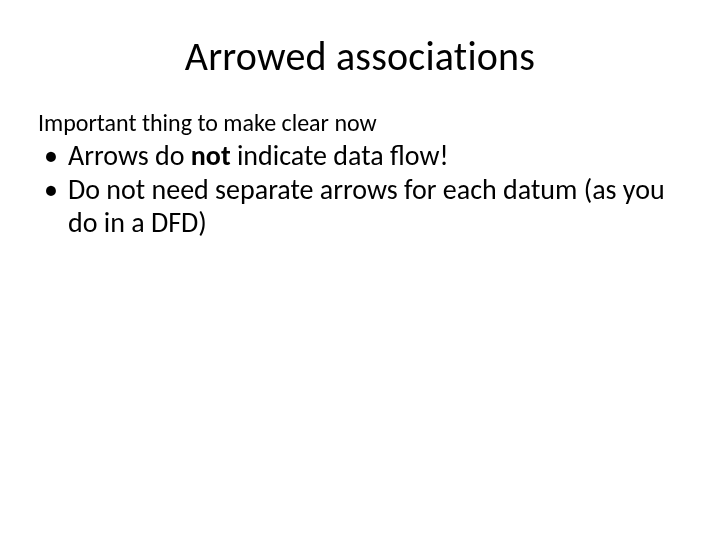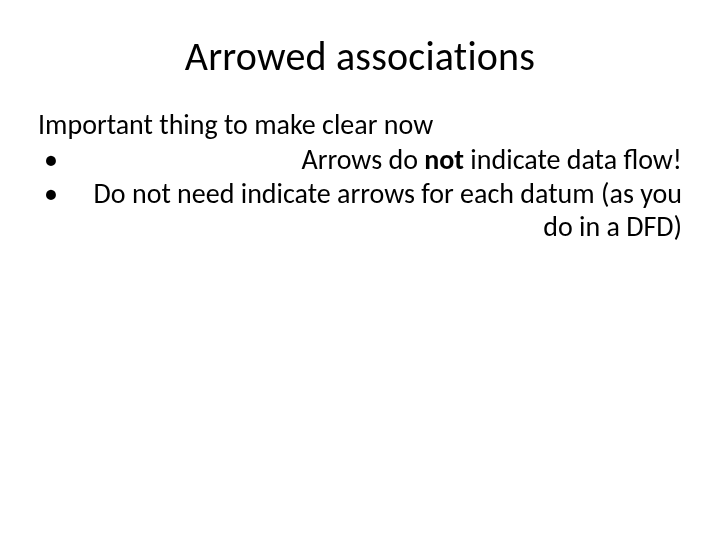--- a/index.html
+++ b/index.html
@@ -1,33 +1,33 @@
 <!DOCTYPE html>
 <html><head>
 <meta charset="utf-8">
 <style>
   * { margin: 0; padding: 0; box-sizing: border-box; }
   html, body { width: 720px; height: 540px; background: #fff; font-family: Calibri, "Segoe UI", Arial, sans-serif; color: #000; }
   .slide { width: 720px; height: 477px; position: relative; padding: 24px 38px 0 38px; }
   .title { font-size: 40px; font-weight: 400; text-align: center; margin-top: 8px; margin-bottom: 28px; letter-spacing: 0.2px; }
-  .intro { font-size: 28px; font-weight: 400; margin-bottom: 2px; line-height: 1.15; }
-  ul.bullets { list-style: none; padding-left: 0; text-align: right; }
+  .intro { font-size: 24px; font-weight: 400; margin-bottom: 2px; line-height: 1.15; }
+  ul.bullets { list-style: none; padding-left: 0; }
   ul.bullets li { font-size: 28px; line-height: 1.18; padding-left: 30px; position: relative; margin-bottom: 1px; }
   ul.bullets li::before { content: "•"; position: absolute; left: 6px; top: 0; font-size: 28px; }
   .bold { font-weight: 700; }
 </style>
 </head>
 <body>
 
 <div class="slide">
   <h1 class="title">Arrowed associations</h1>
 
   <p class="intro">Important thing to make clear now</p>
 
   <ul class="bullets">
     <li>
       <span>Arrows do </span><span class="bold">not</span><span> indicate data flow!</span>
     </li>
     <li>
-      <span>Do not need indicate arrows for each datum (as you do in a DFD)</span>
+      <span>Do not need separate arrows for each datum (as you do in a DFD)</span>
     </li>
   </ul>
 </div>
 
 </body></html>

